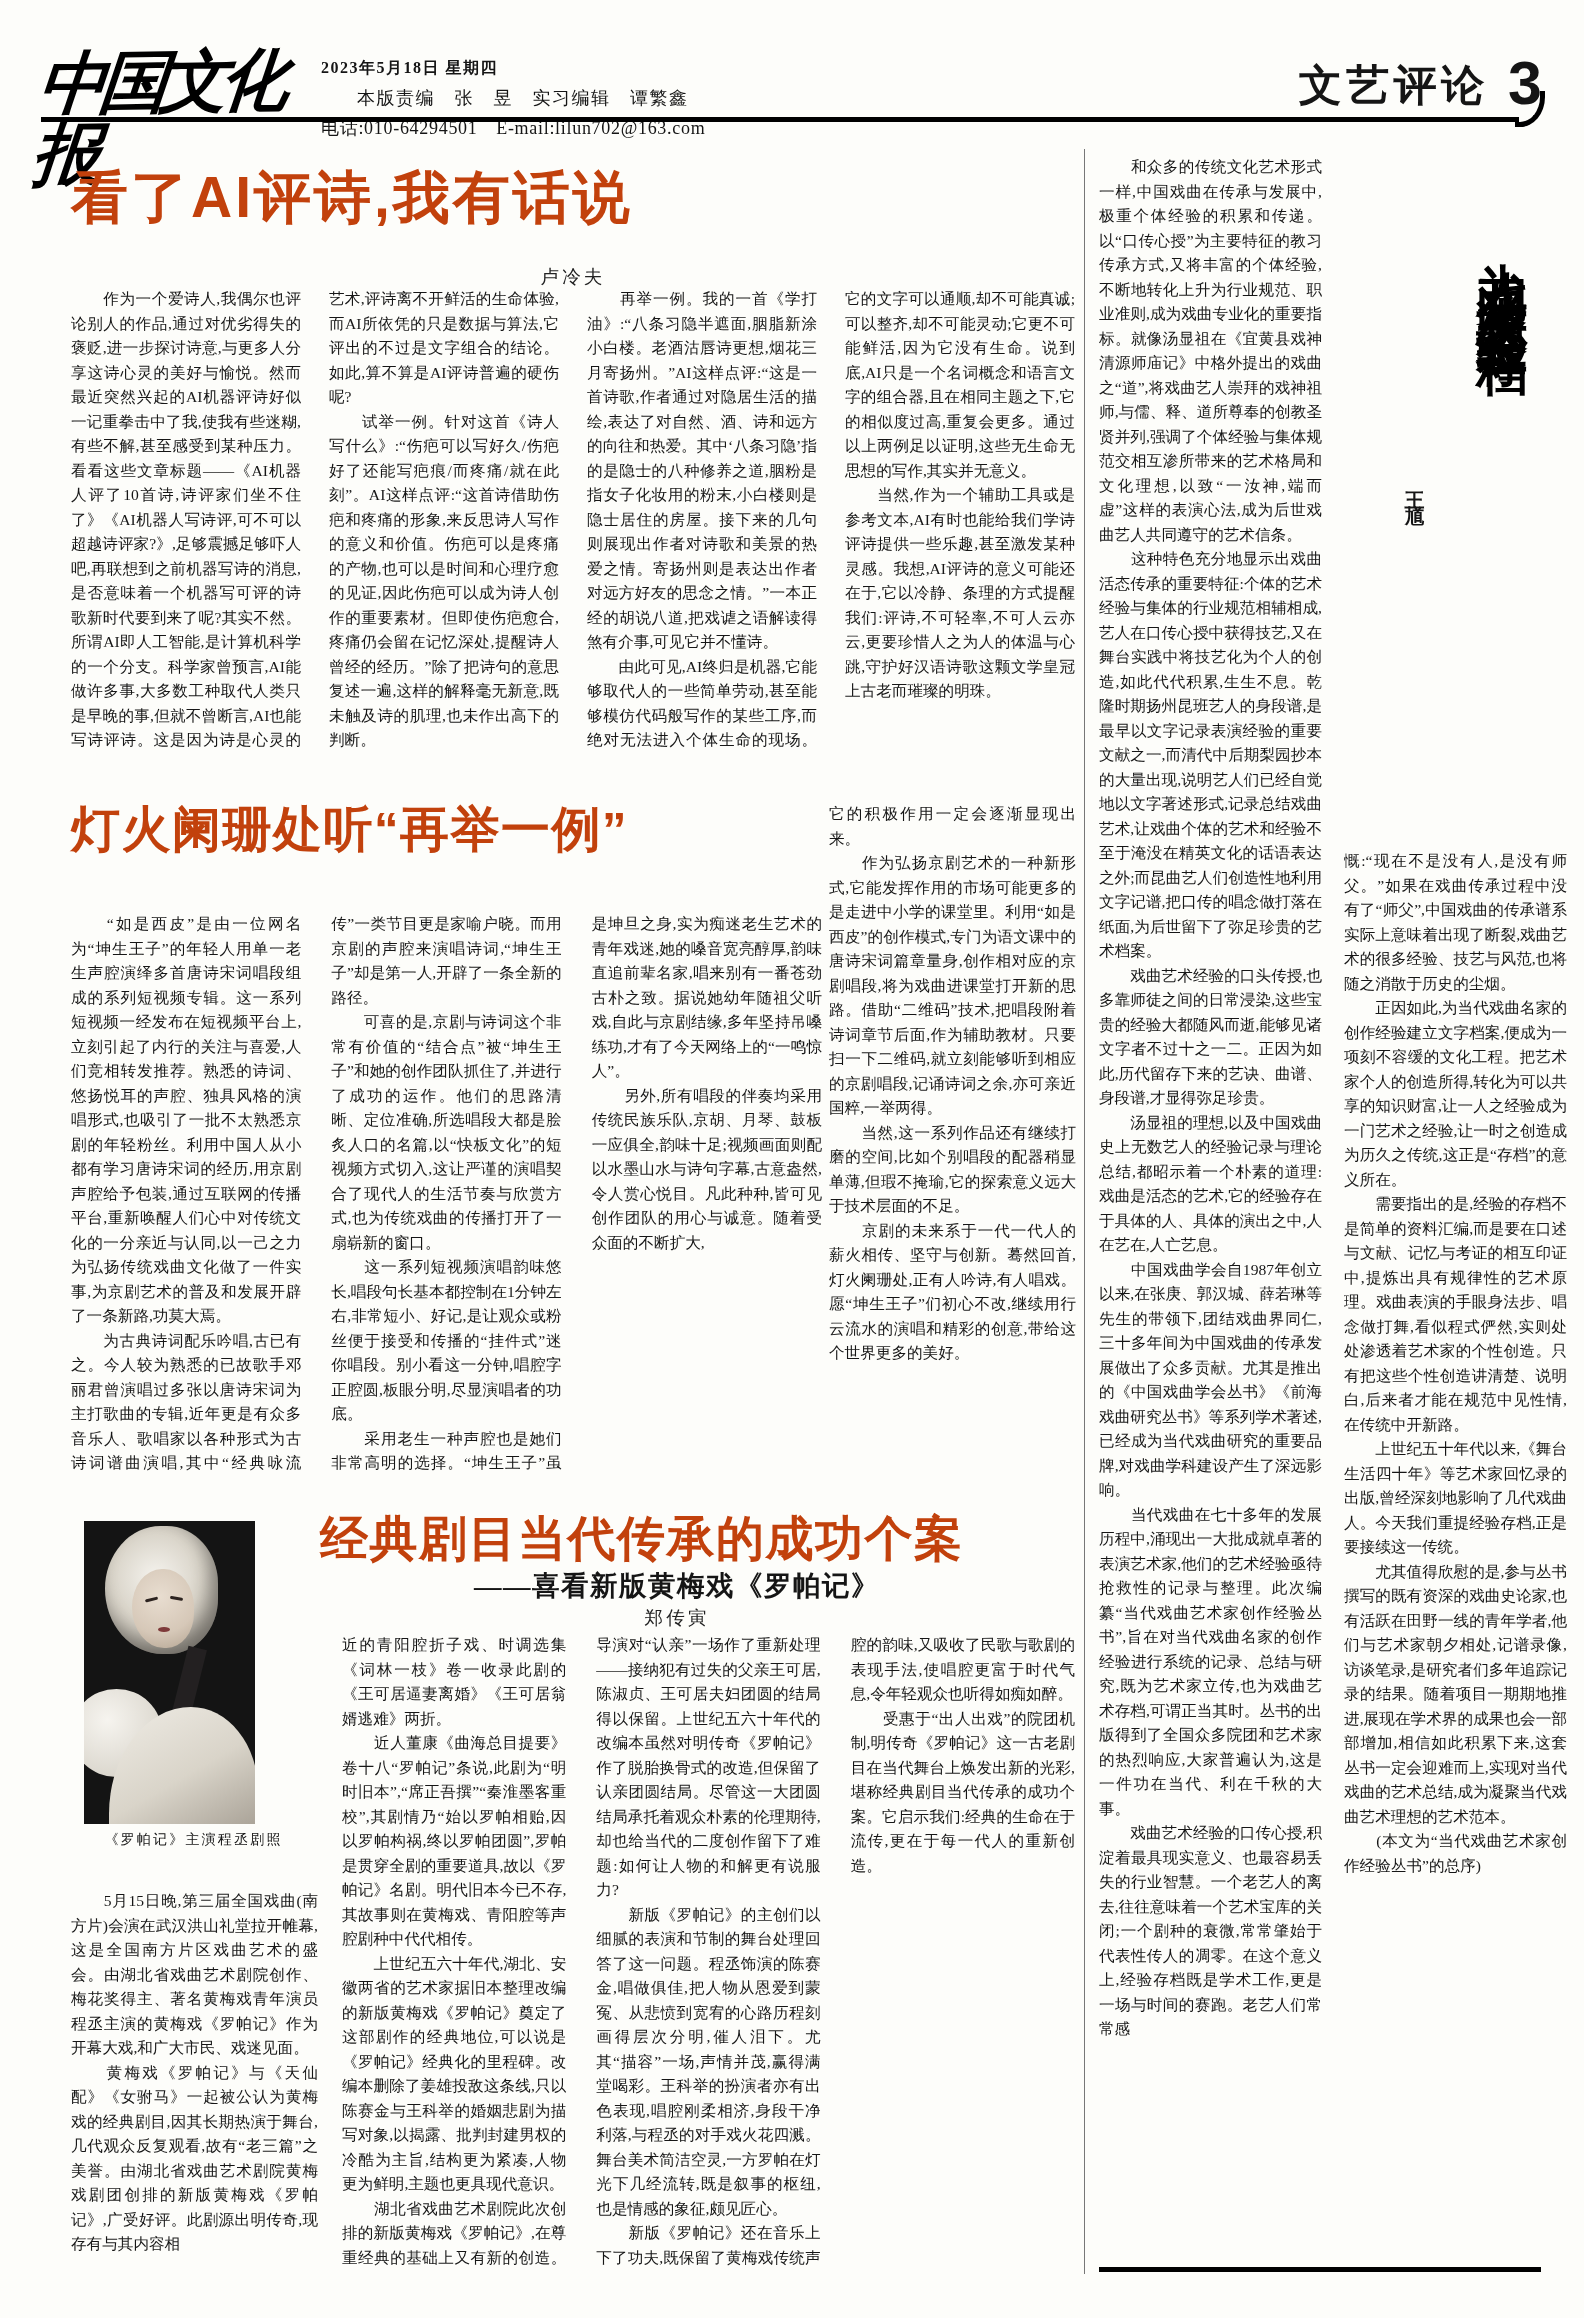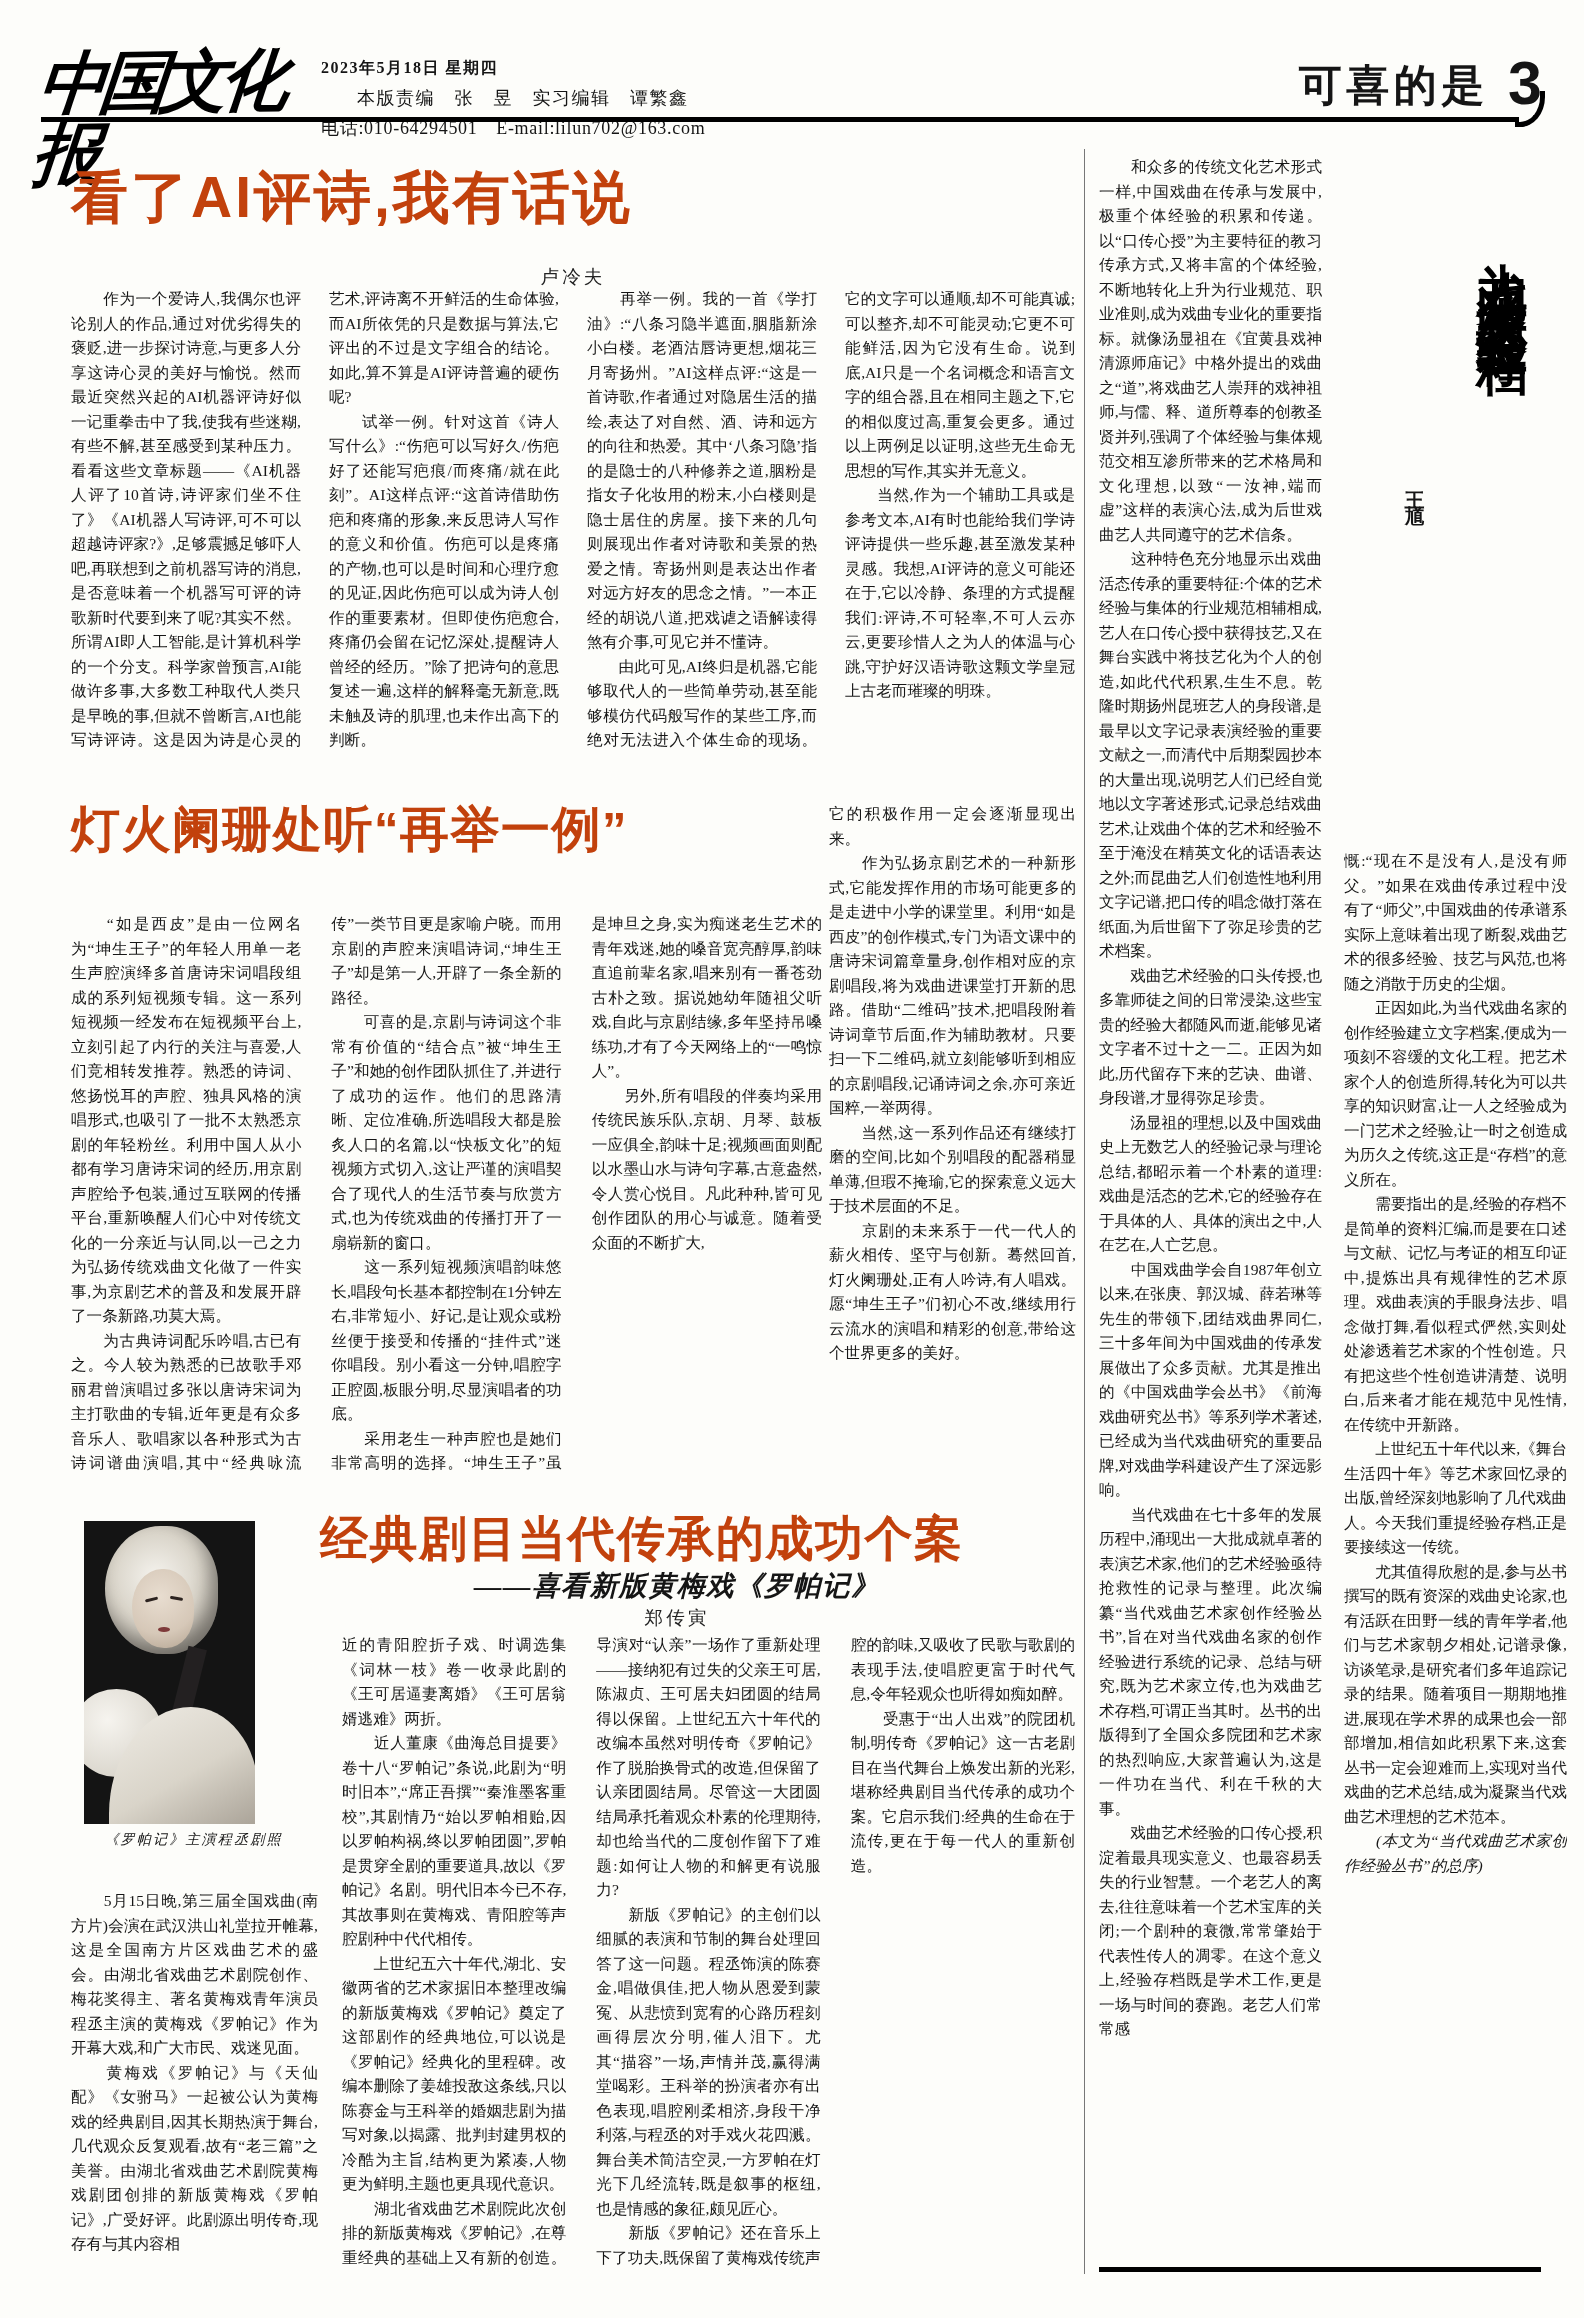--- a/index.html
+++ b/index.html
@@ -22,21 +22,21 @@
   .rule-curl{left:1515px;top:91px;width:25px;height:31px;border-bottom:5.2px solid #000;
              border-right:5.2px solid #000;border-bottom-right-radius:25px 30px;}
 
   
   .headline{font-family:"Liberation Sans",sans-serif;font-weight:900;color:#c2410c;text-align:left;}
   .byline{font-size:18.6px;text-align:center;letter-spacing:3px;color:#222;}
   .bodytxt{font-size:15.6px;line-height:24.5px;text-align:justify;white-space:pre-wrap;
            color:#161616;overflow:hidden;}
   .cols4{column-count:4;column-gap:28px;column-fill:auto;}
   .cols3{column-count:3;column-gap:30px;column-fill:auto;}
-  .kaiti{font-style:italic;font-family:"Liberation Serif",serif;}
+  .kaiti{font-family:"Liberation Serif",serif;}
 
   
   .a1-title{left:71px;top:160px;width:1004px;font-size:57px;letter-spacing:3px;}
   .a1-byline{left:71px;top:247px;width:1004px;margin-top:17px;}
   .a1-body{left:71px;top:287px;width:1004px;height:482px;}
 
   
   .a2-title{left:71px;top:797px;width:751px;font-size:49px;letter-spacing:1.5px;}
   .a2-byline{left:71px;top:872px;width:751px;}
   .a2-body-left{left:71px;top:912px;width:751px;height:570px;}
@@ -86,21 +86,21 @@
 
 <div id="page">
 
   <div class="abs logo">中国文化报</div>
   <div class="abs mh-info">
     <div class="mh-date">2023年5月18日 星期四</div>
     <div class="mh-ed">本版责编　张　昱　实习编辑　谭繁鑫</div>
     <div class="mh-tel">电话:010-64294501　E-mail:lilun702@163.com</div>
   </div>
   <div class="abs mh-right">
-    <div class="mh-section">可喜的是</div>
+    <div class="mh-section">文艺评论</div>
     <div class="mh-pageno">3</div>
   </div>
   <div class="abs rule-top"></div>
   <div class="abs rule-curl"></div>
 
   <div class="abs headline a1-title">看了AI评诗,我有话说</div>
   <div class="abs byline a1-byline">卢冷夫</div>
   <div class="abs bodytxt cols4 a1-body">　　作为一个爱诗人,我偶尔也评论别人的作品,通过对优劣得失的褒贬,进一步探讨诗意,与更多人分享这诗心灵的美好与愉悦。然而最近突然兴起的AI机器评诗好似一记重拳击中了我,使我有些迷糊,有些不解,甚至感受到某种压力。看看这些文章标题——《AI机器人评了10首诗,诗评家们坐不住了》《AI机器人写诗评,可不可以超越诗评家?》,足够震撼足够吓人吧,再联想到之前机器写诗的消息,是否意味着一个机器写可评的诗歌新时代要到来了呢?其实不然。所谓AI即人工智能,是计算机科学的一个分支。科学家曾预言,AI能做许多事,大多数工种取代人类只是早晚的事,但就不曾断言,AI也能写诗评诗。这是因为诗是心灵的艺术,评诗离不开鲜活的生命体验,而AI所依凭的只是数据与算法,它评出的不过是文字组合的结论。如此,算不算是AI评诗普遍的硬伤呢?
 　　试举一例。针对这首《诗人写什么》:“伤疤可以写好久/伤疤好了还能写疤痕/而疼痛/就在此刻”。AI这样点评:“这首诗借助伤疤和疼痛的形象,来反思诗人写作的意义和价值。伤疤可以是疼痛的产物,也可以是时间和心理疗愈的见证,因此伤疤可以成为诗人创作的重要素材。但即使伤疤愈合,疼痛仍会留在记忆深处,提醒诗人曾经的经历。”除了把诗句的意思复述一遍,这样的解释毫无新意,既未触及诗的肌理,也未作出高下的判断。
 　　再举一例。我的一首《学打油》:“八条习隐半遮面,胭脂新涂小白楼。老酒沽唇诗更想,烟花三月寄扬州。”AI这样点评:“这是一首诗歌,作者通过对隐居生活的描绘,表达了对自然、酒、诗和远方的向往和热爱。其中‘八条习隐’指的是隐士的八种修养之道,胭粉是指女子化妆用的粉末,小白楼则是隐士居住的房屋。接下来的几句则展现出作者对诗歌和美景的热爱之情。寄扬州则是表达出作者对远方好友的思念之情。”一本正经的胡说八道,把戏谑之语解读得煞有介事,可见它并不懂诗。

